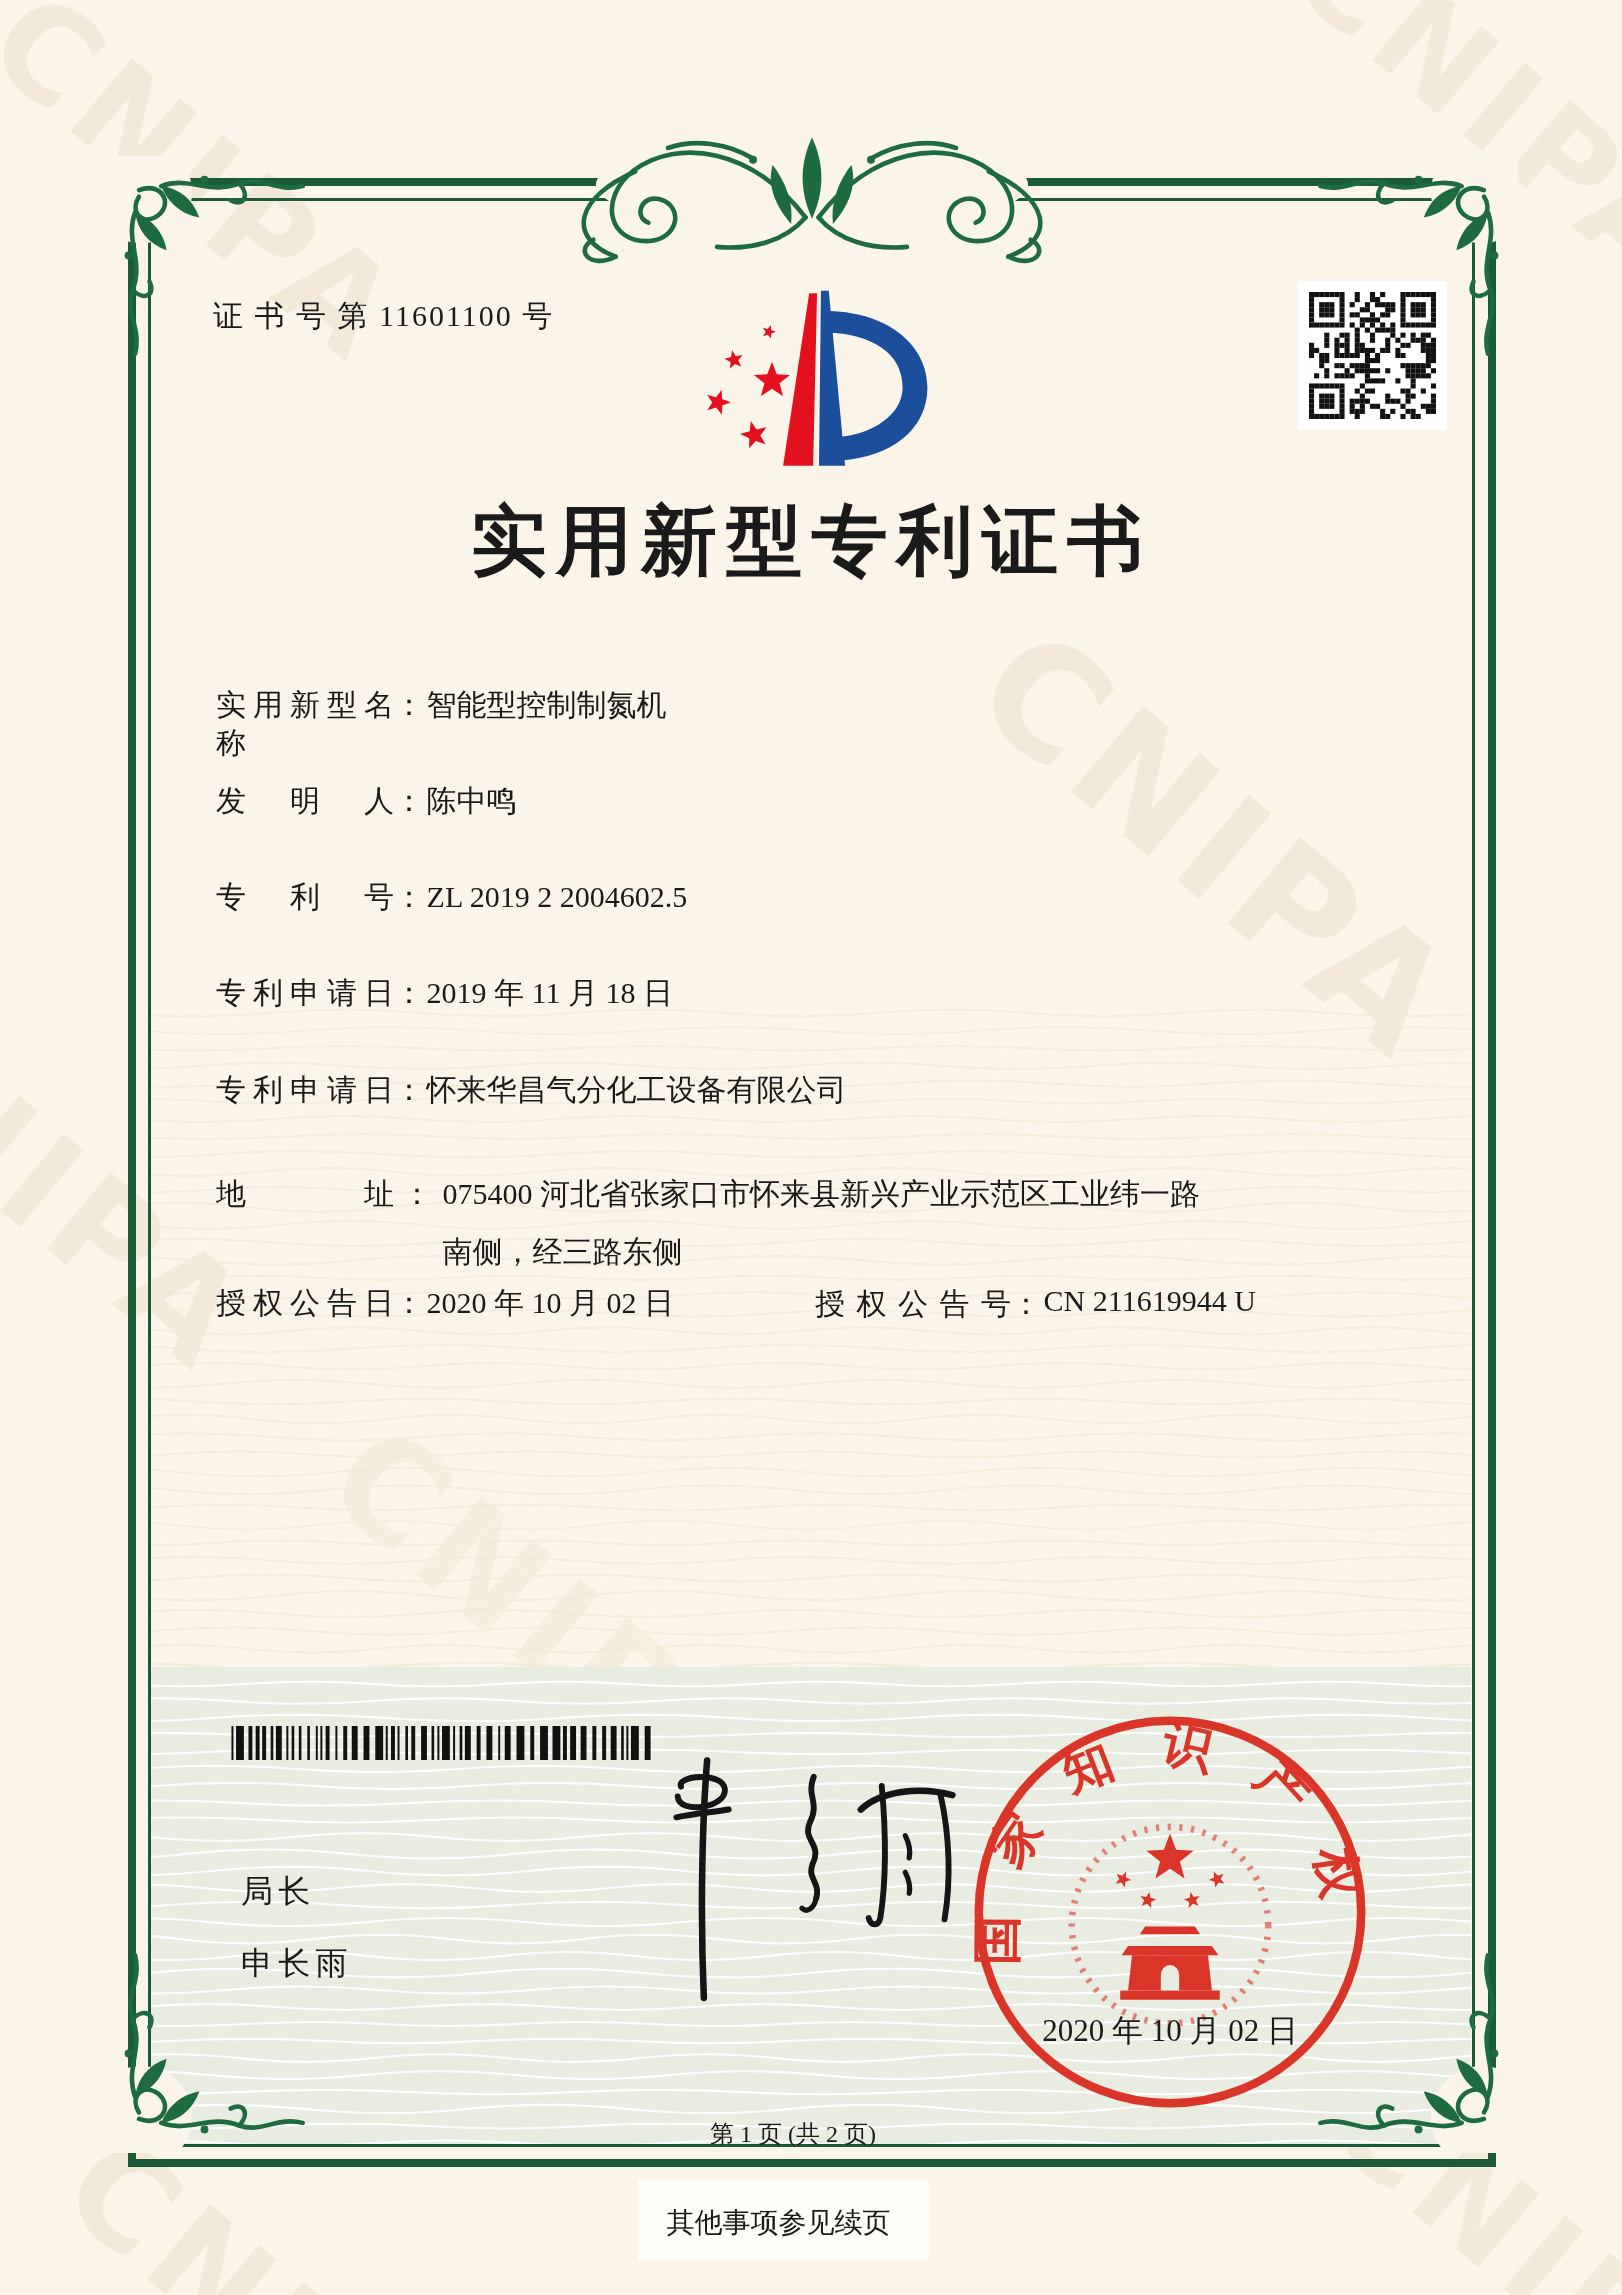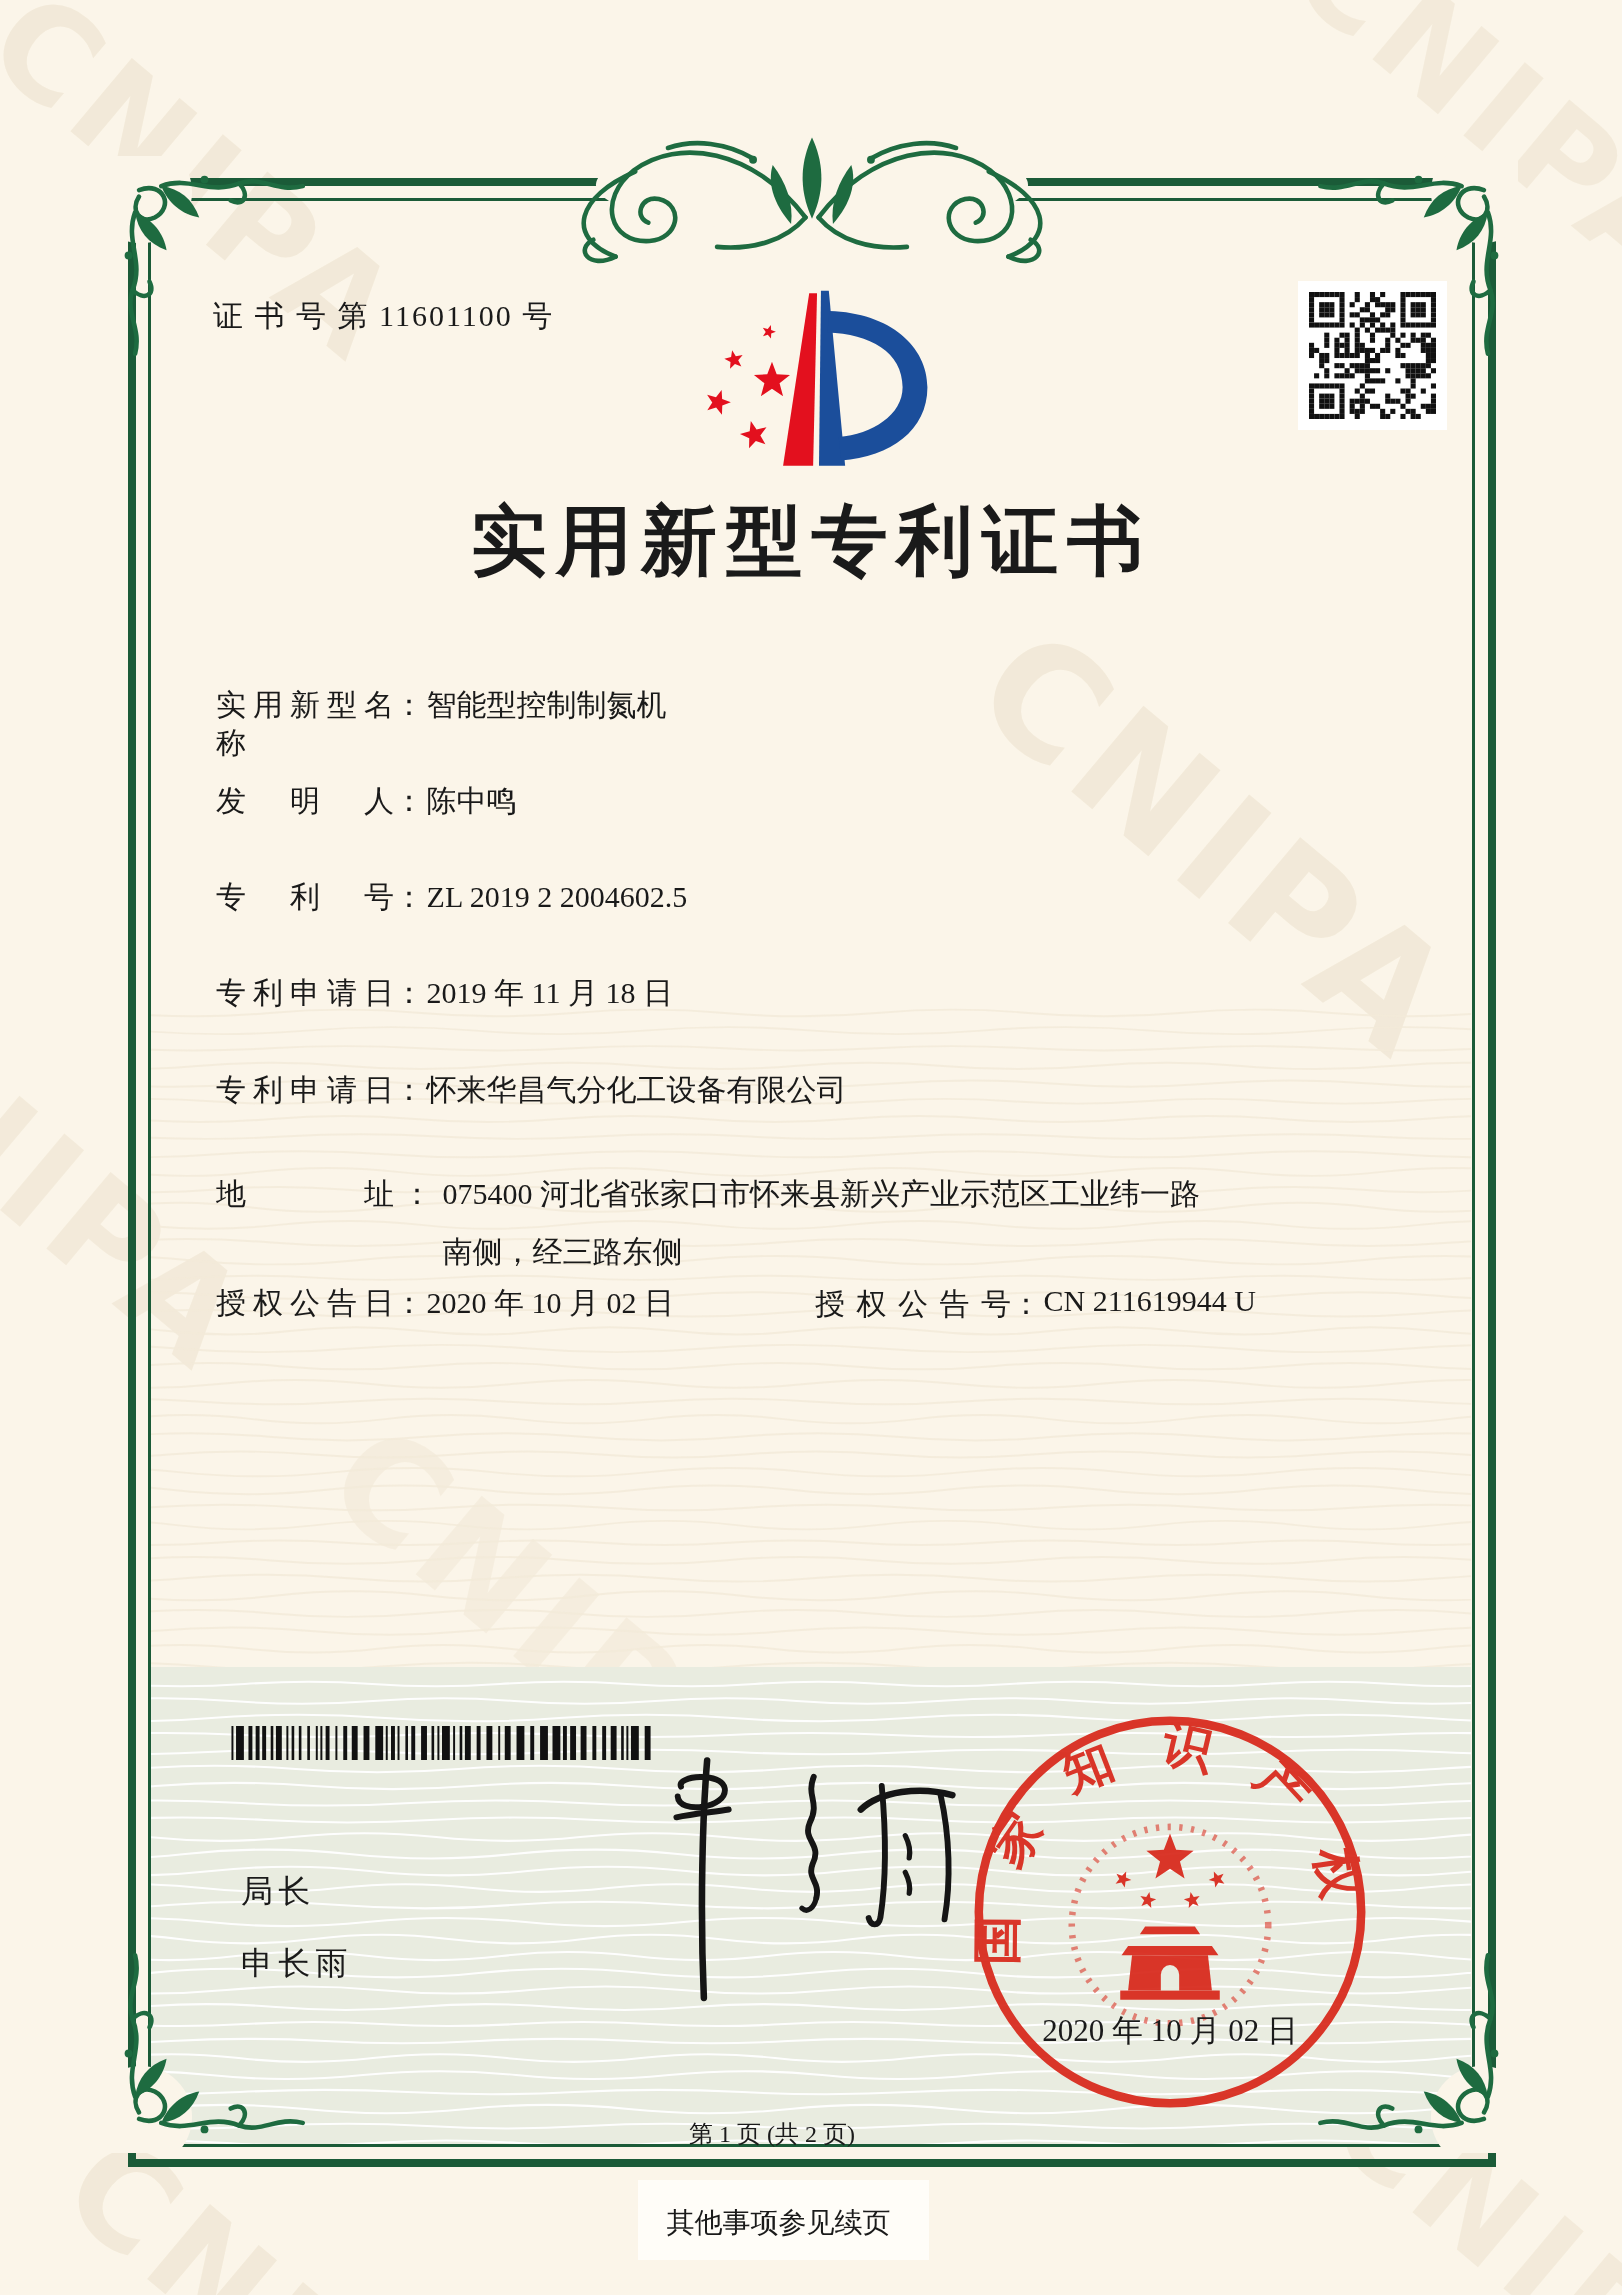--- a/index.html
+++ b/index.html
@@ -28,21 +28,21 @@
   .fcolon{flex:none;margin-right:2.6px;}
   .fvalue{flex:1;}
   .addr .fvalue{max-width:772px;line-height:58px;}
   .addr{line-height:58px;}
   .grantb{position:absolute;left:815px;top:1284px;font-size:30px;display:flex;}
   .grantb .flabel{width:196px;}
   .body{left:216px;top:1341px;width:1178px;font-size:30px;line-height:50px;text-align:justify;}
   .body p{margin:0;text-indent:2em;}
   .director{left:241px;font-family:"Liberation Sans","DejaVu Sans",sans-serif;font-size:32px;font-weight:500;letter-spacing:5.2px;}
   .sealdate{left:941px;top:2010px;width:458px;text-align:center;font-size:31px;}
-  .pageinfo{left:0;width:1544px;top:2118px;text-align:center;font-size:24px;}
+  .pageinfo{left:0;width:1544px;top:2118px;text-align:center;font-size:24px;padding-left:21px;}
   .whitebox{left:638px;top:2180px;width:291px;height:80px;background:#fffdf8;}
   .footnote{left:0;width:1557px;top:2204px;text-align:center;font-size:28px;}
   svg{display:block;}
 </style>
 </head>
 <body>
 
 <div class="page">
 
   <span class="wm" style="left:196px;top:177px;font-size:131px;opacity:.55;">CNIPA</span>

